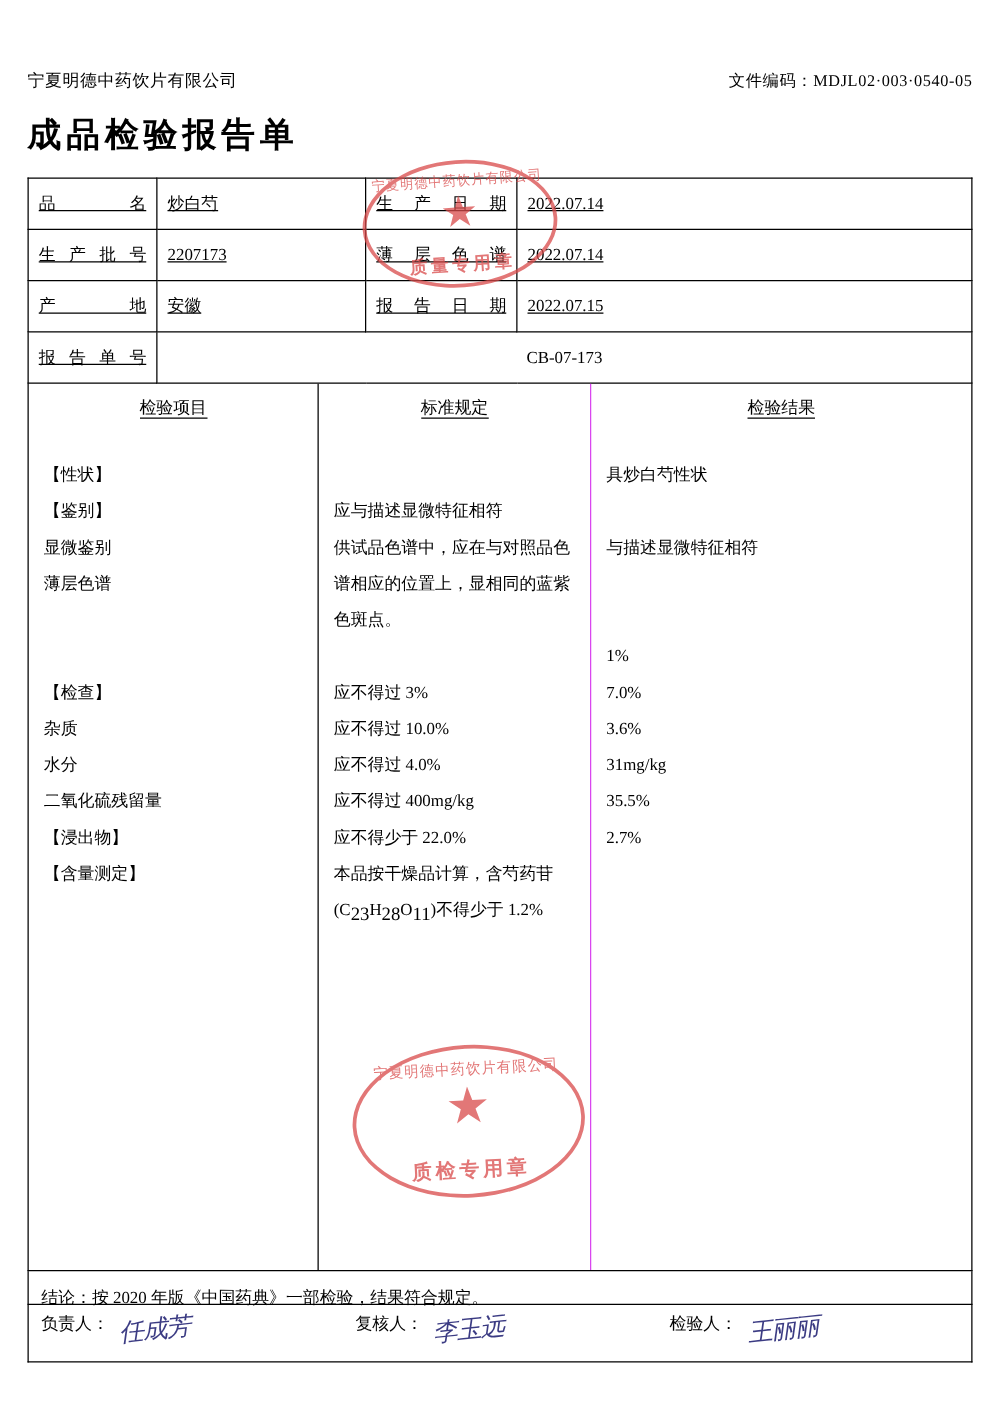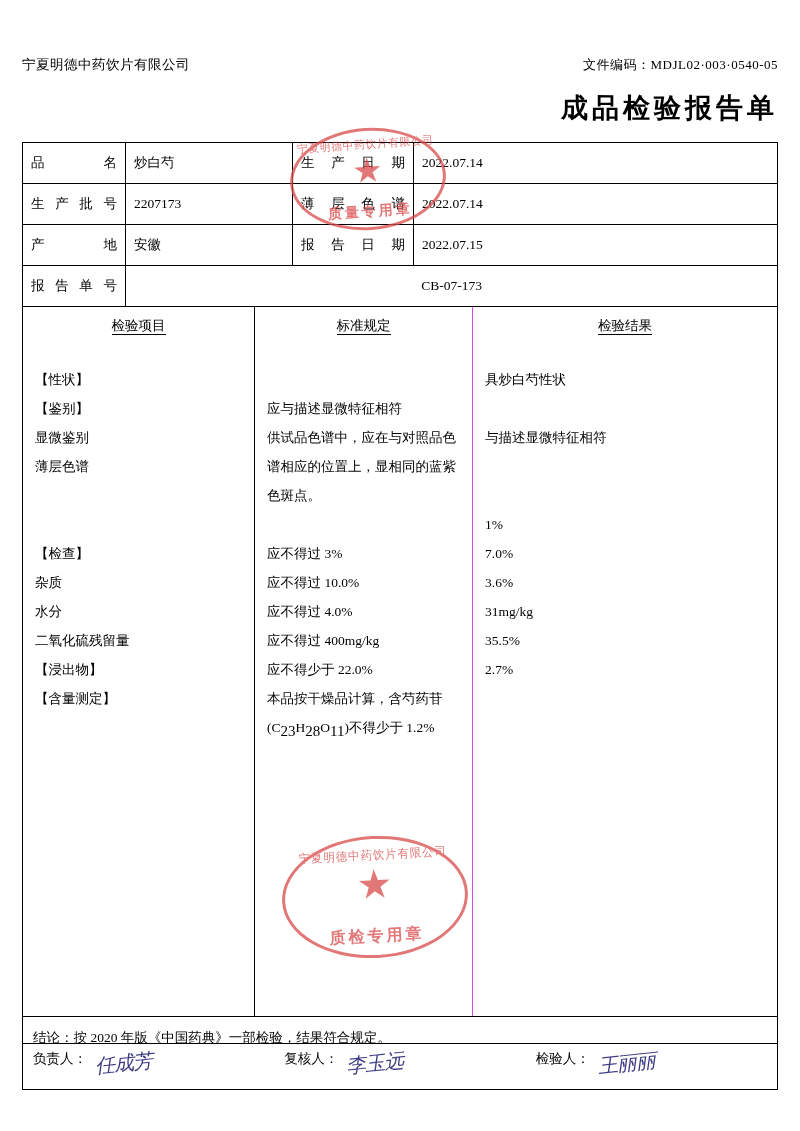--- a/index.html
+++ b/index.html
@@ -29,21 +29,21 @@
     justify-content: space-between;
     align-items: baseline;
     padding-top: 56px;
     font-size: 13.5px;
     letter-spacing: 0.5px;
   }
   .company-name { white-space: nowrap; }
   .doc-code { white-space: nowrap; font-size: 13px; }
 
   .title {
-    text-align: right;
+    text-align: left;
     font-size: 27px;
     font-weight: bold;
     letter-spacing: 4px;
     margin-top: 16px;
     margin-bottom: 16px;
     font-family: Liberation Mono, monospace;
   }
 
   
   table.main {
@@ -51,20 +51,21 @@
     border-collapse: collapse;
     table-layout: fixed;
     font-size: 13.5px;
   }
   table.main td {
     border: 1px solid #000;
     padding: 5px 8px;
     vertical-align: middle;
     height: 30px;
     line-height: 1.5;
+    text-decoration: underline;
   }
   .lbl {
     width: 86px;
     text-align: justify;
     text-align-last: justify;
     padding-right: 12px;
     white-space: nowrap;
   }
   .val-prod { width: 150px; }
   .lbl2 {

